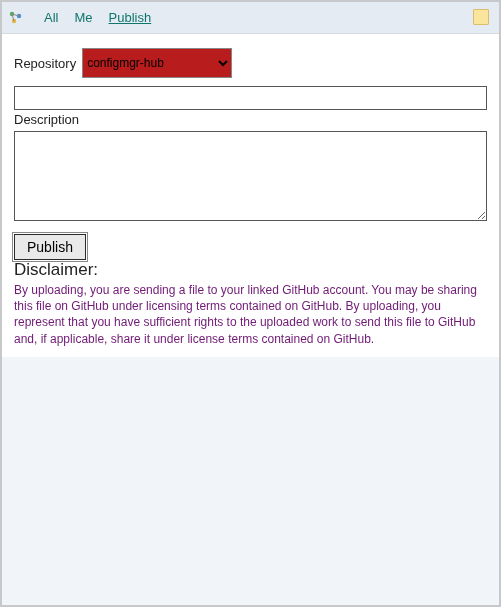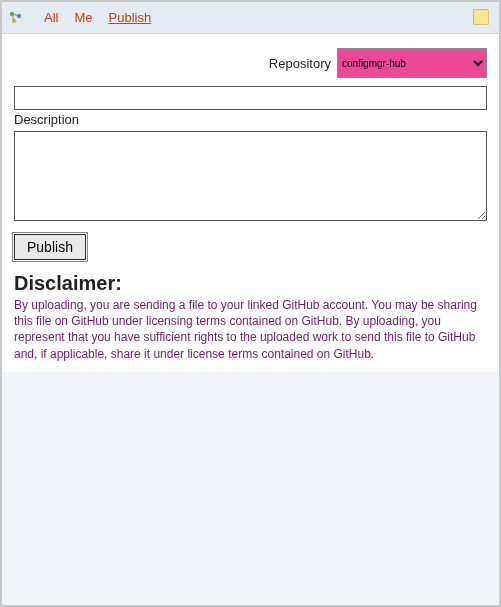--- a/index.html
+++ b/index.html
@@ -33,21 +33,21 @@
   .toolbar .icon-slot {
     width: 16px;
     height: 16px;
     display: flex;
     align-items: center;
     justify-content: center;
     margin-right: 4px;
   }
   .tab {
     font-size: 13px;
-    color: #c2410c;
+    color: #0f766e;
     cursor: default;
     padding: 2px 0;
   }
   .tab.active {
     text-decoration: underline;
   }
   .yellow-box {
     position: absolute;
     right: 10px;
     top: 7px;
@@ -57,34 +57,34 @@
     border: 1px solid #d9be6d;
     border-radius: 1px;
   }
   .content {
     background: #ffffff;
     padding: 14px 12px 10px 12px;
     flex: 0 0 auto;
   }
   .repo-row {
     display: flex;
-    justify-content: flex-end;
+    justify-content: flex-start;
     align-items: center;
     gap: 6px;
     margin-bottom: 8px;
   }
   .repo-row label {
     font-size: 13px;
   }
   select.repo {
     width: 150px;
     height: 30px;
-    font-size: 10px;
+    font-size: 12px;
     border: 1px solid #888;
-    background: #ec4899;
+    background: #b91c1c;
   }
   .field-label {
     font-size: 13px;
     margin-bottom: 2px;
     margin-top: 2px;
   }
   input.name {
     width: 100%;
     height: 24px;
     border: 1px solid #555;
@@ -106,23 +106,22 @@
     padding: 4px 12px;
     font-size: 14px;
     background: #e9e9e9;
     border: 1px solid #2b2b2b;
     outline: 1px solid #888;
     outline-offset: 1px;
     cursor: default;
     font-family: inherit;
   }
   .disclaimer-h {
-    font-size: 20px;
-    font-weight: bold;
-    margin-top: 12px;
+    font-size: 17px;
+    font-weight: normal;
     margin-bottom: 2px;
   }
   .disclaimer-p {
     font-size: 12px;
     line-height: 1.35;
     color: #701a75;
     margin: 0;
   }
   .filler {
     flex: 1 1 auto;

